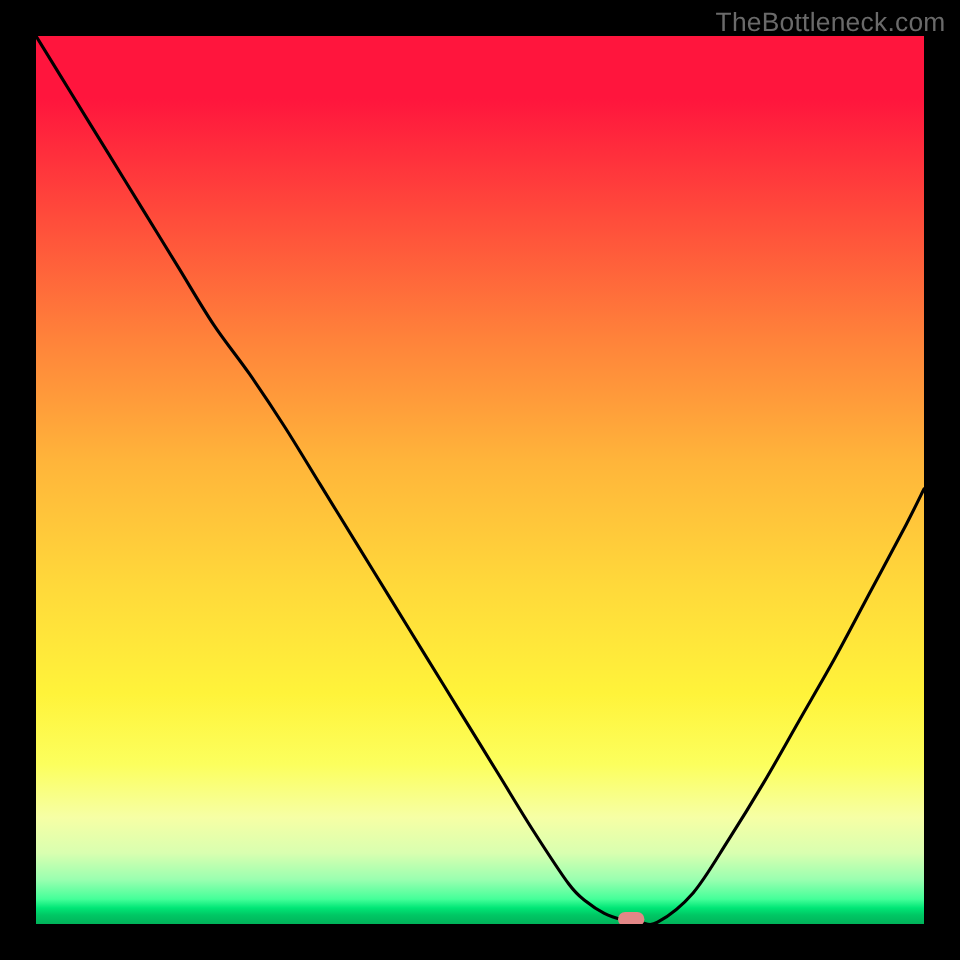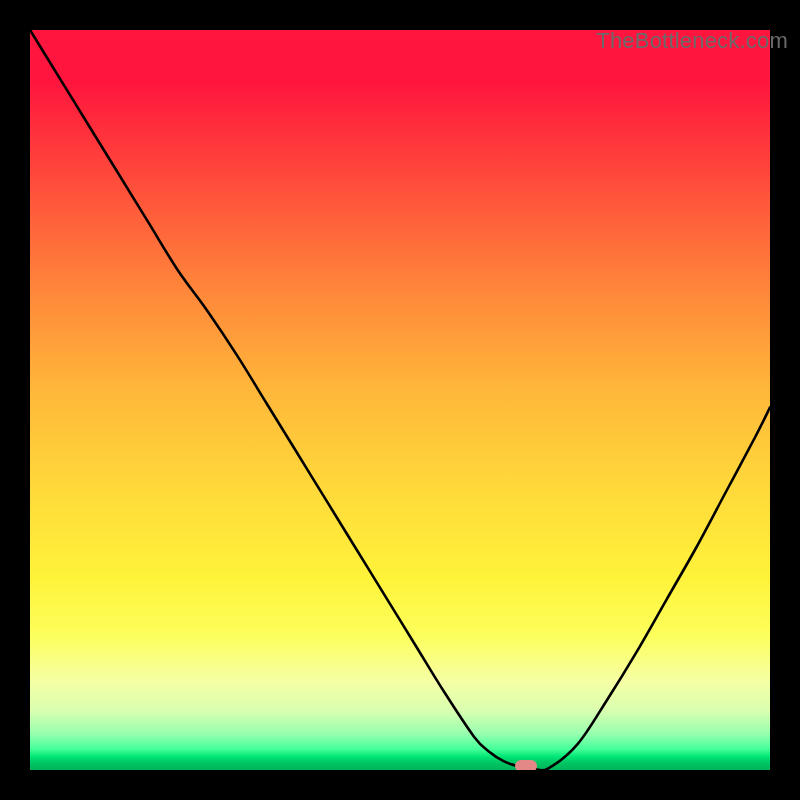--- a/index.html
+++ b/index.html
@@ -18,21 +18,20 @@
   }
   .watermark {
     position: absolute;
     top: 6px;
     right: 12px;
     color: #6a6a6a;
     font-size: 22px;
     font-weight: 500;
     z-index: 10;
     letter-spacing: 0.2px;
-    margin-top: 22px;
   }
   .plot {
     position: absolute;
     left: 30px;
     top: 30px;
     width: 740px;
     height: 740px;
     overflow: hidden;
   }
   .gradient {

